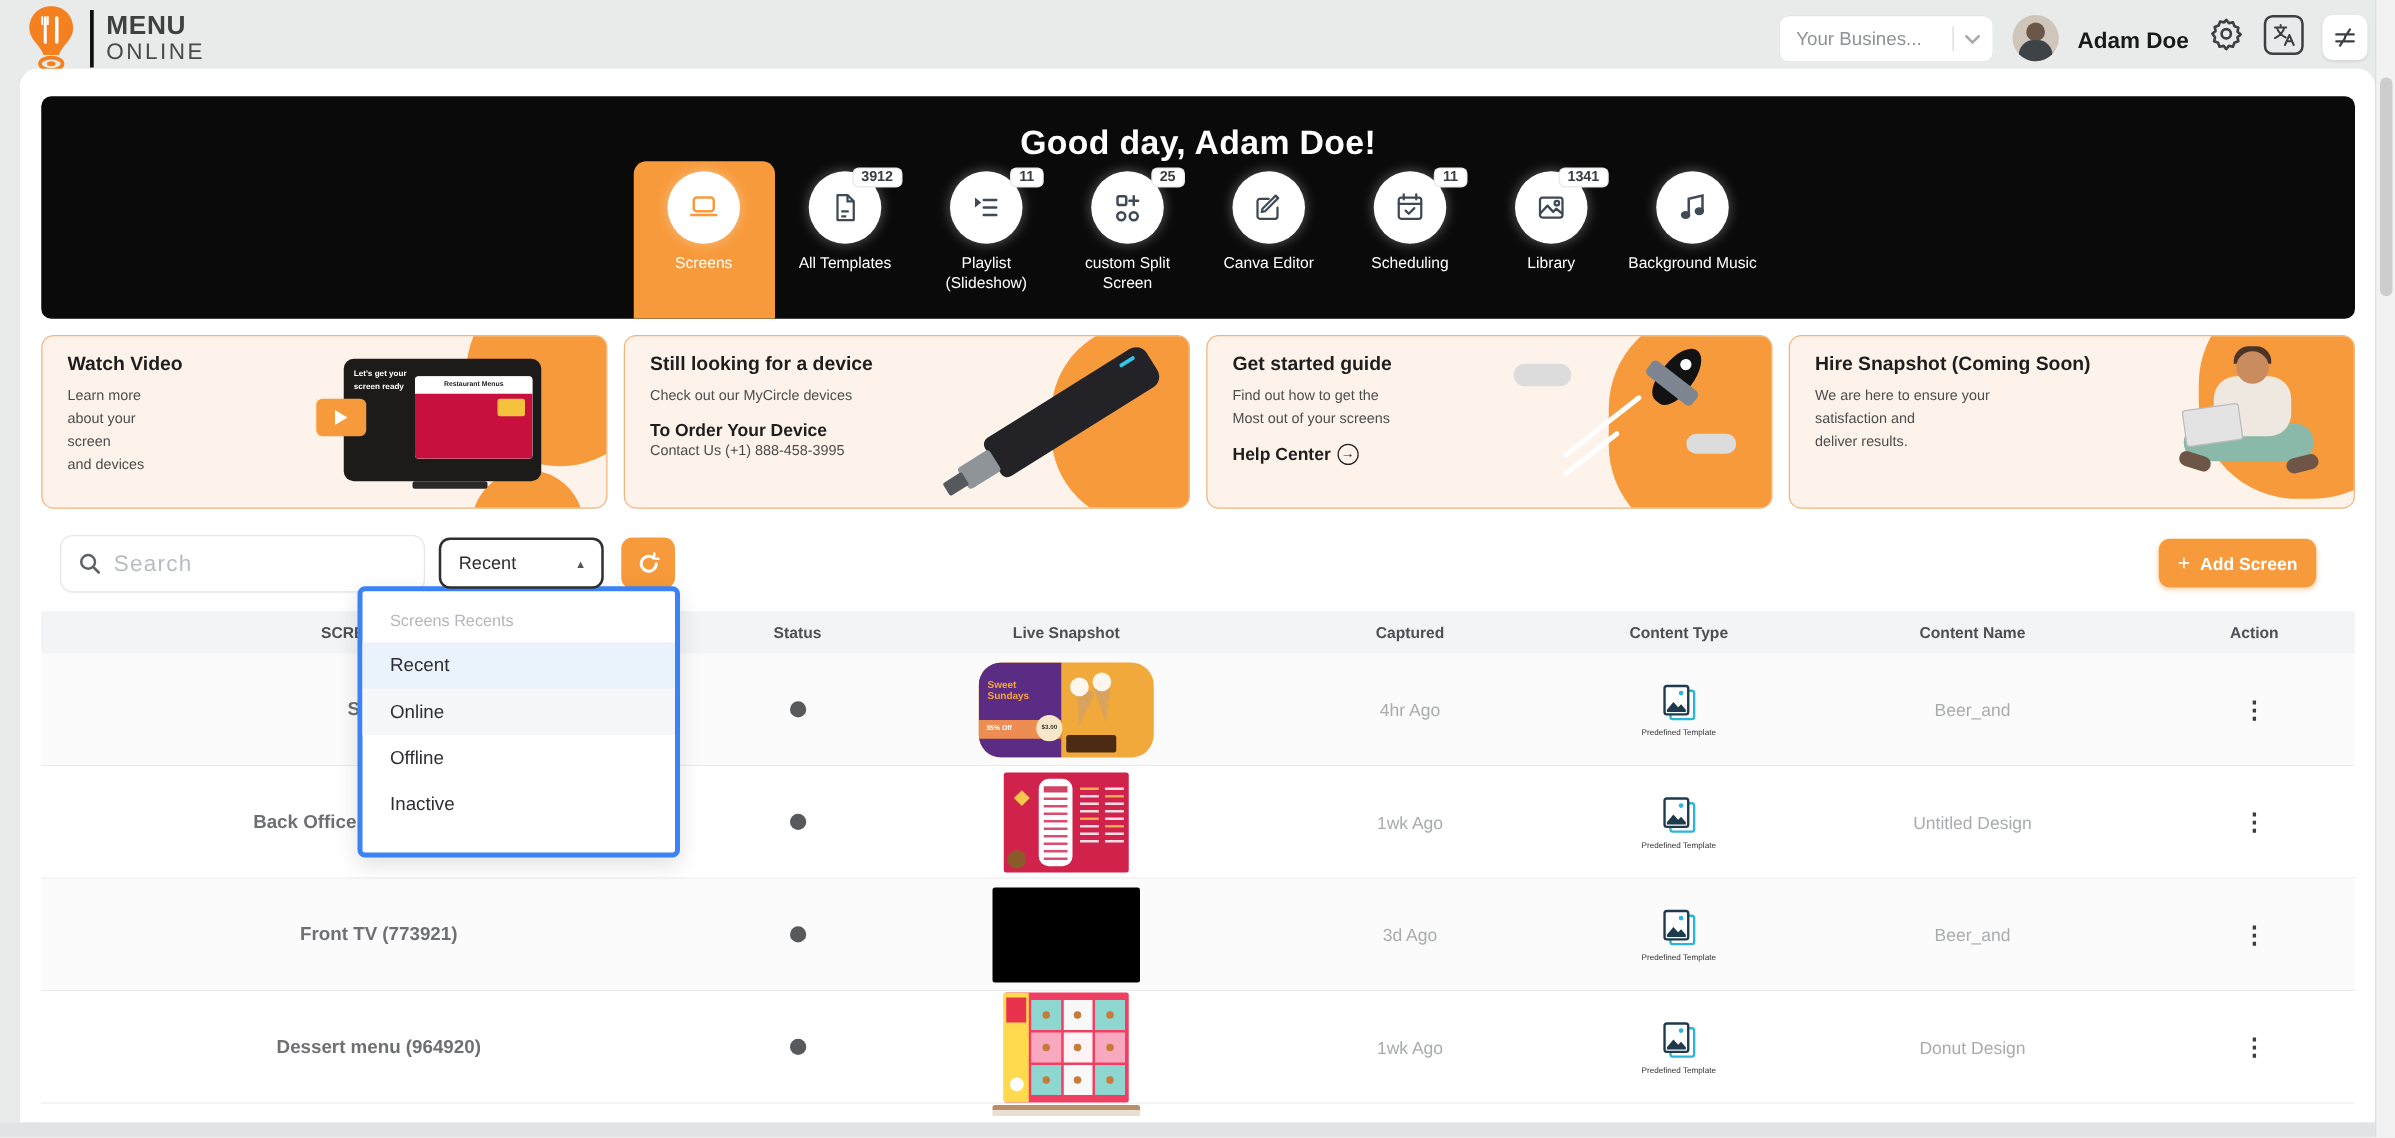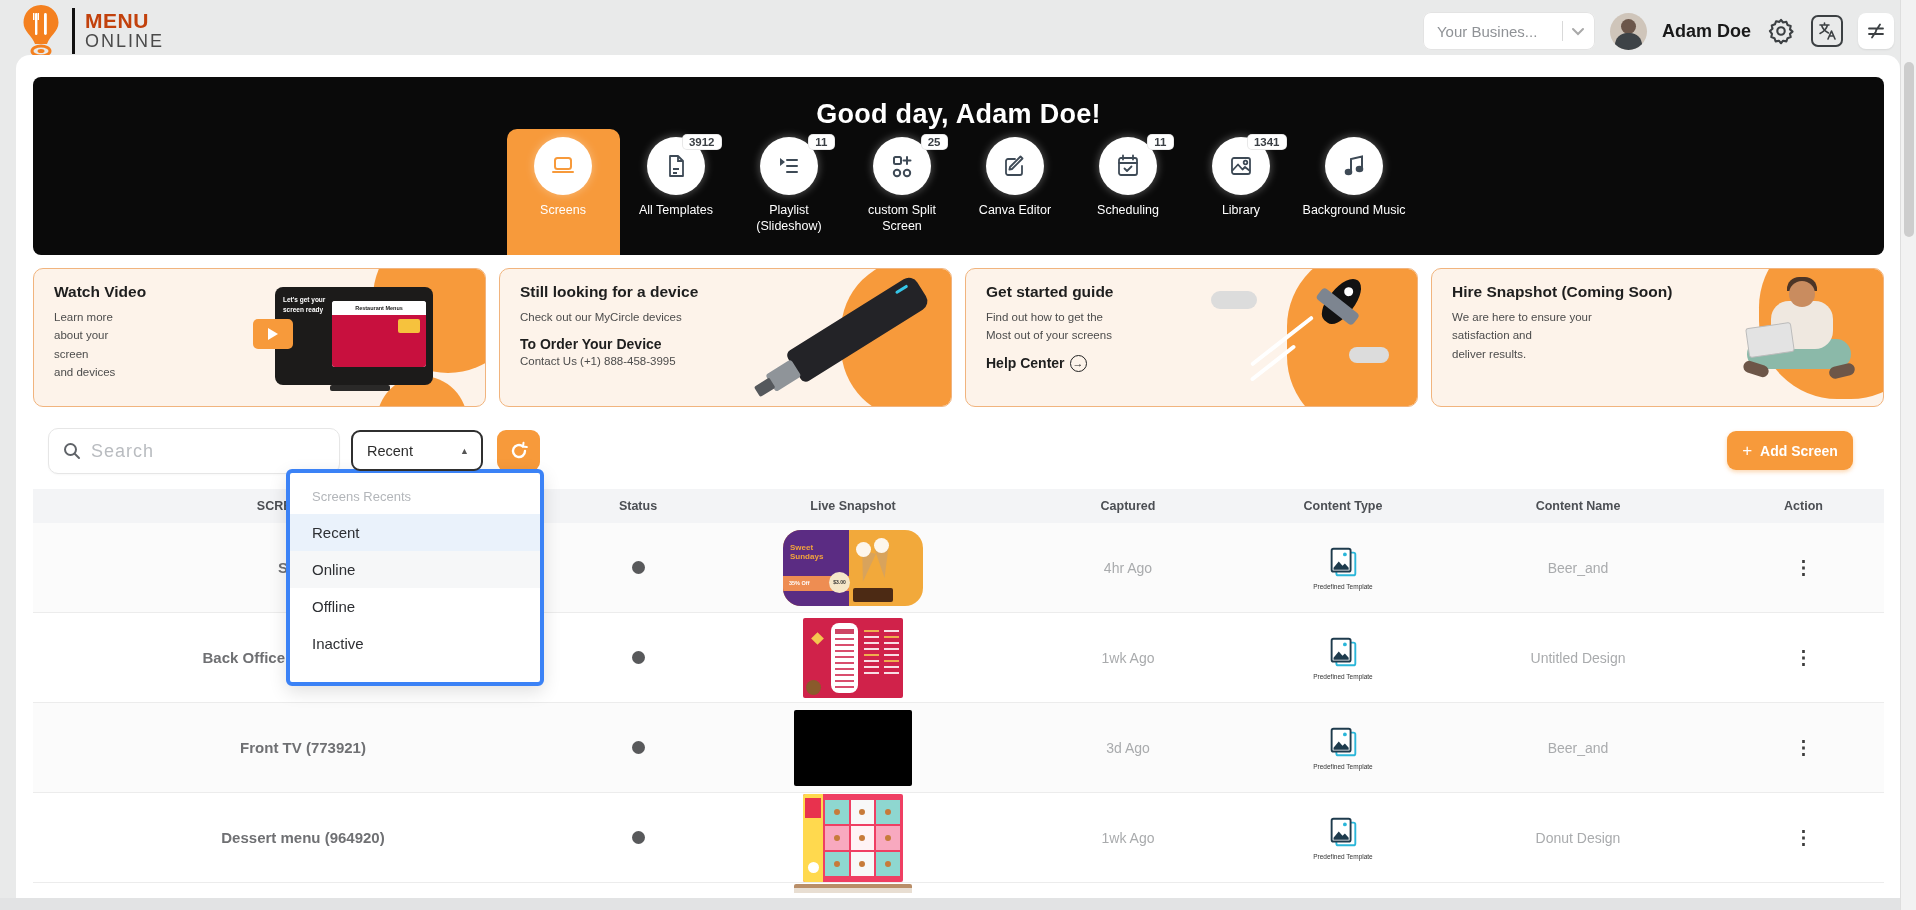--- a/index.html
+++ b/index.html
@@ -3,30 +3,30 @@
 <meta charset="utf-8">
 <style>
   * { margin:0; padding:0; box-sizing:border-box; }
   html,body { width:1916px; height:910px; overflow:hidden; }
   body { font-family:"Liberation Sans", sans-serif; background:#e9eaea; position:relative; }
 
   
   .header { position:absolute; left:0; top:0; width:1916px; height:62px; display:flex; align-items:center; justify-content:space-between; padding:0 22px 0 20px; }
   .logo { display:flex; align-items:center; gap:10px; }
   .logo-divider { width:3px; height:46px; background:#111; }
-  .logo-text .l1 { font-size:21px; font-weight:800; color:#c2410c; letter-spacing:.5px; line-height:1; }
+  .logo-text .l1 { font-size:21px; font-weight:800; color:#404040; letter-spacing:.5px; line-height:1; }
   .logo-text .l2 { font-size:18px; font-weight:400; color:#4a4a4a; letter-spacing:2px; line-height:1.15; }
-  .header-right { display:flex; align-items:center; gap:15px; }
+  .header-right { display:flex; gap:15px; }
   .biz-pill { width:172px; height:38px; background:#fff; border-radius:8px; display:flex; align-items:center; padding:0 10px 0 14px; color:#8f9296; font-size:15px; box-shadow:0 0 0 1px #e3e3e3 inset; }
   .biz-pill .txt { flex:1; white-space:nowrap; overflow:hidden; }
   .biz-pill .sep { width:1px; height:20px; background:#d9d9d9; margin:0 8px; }
   .avatar { width:37px; height:37px; border-radius:50%; background:#cfc5ba; overflow:hidden; position:relative; }
   .avatar::before { content:""; position:absolute; left:11px; top:6px; width:15px; height:15px; border-radius:50%; background:#6b564a; }
   .avatar::after { content:""; position:absolute; left:5px; top:20px; width:27px; height:18px; border-radius:12px 12px 0 0; background:#3e4347; }
-  .user-name { font-size:18px; font-weight:700; color:#191919; }
+  .user-name { font-size:18px; font-weight:700; color:#191919;margin-top:10px; }
   .hicon { width:30px; height:30px; display:flex; align-items:center; justify-content:center; }
   .hicon.boxed { border:2px solid #3c4043; border-radius:7px; width:32px; height:32px; }
   .hicon.white-box { background:#fff; border-radius:8px; width:36px; height:36px; box-shadow:0 1px 2px rgba(0,0,0,.08); }
 
   
   .main-card { position:absolute; left:16px; top:55px; width:1884px; height:843px; background:#fff; border-radius:14px 14px 0 0; }
 
   
   .hero { position:absolute; left:17px; top:22px; width:1851px; height:178px; background:#0a0a0a; border-radius:8px; overflow:hidden;padding-left:28px; }
   .greeting { position:absolute; top:22px; left:0; width:100%; text-align:center; color:#fff; font-size:27px; font-weight:700; letter-spacing:.3px; }

